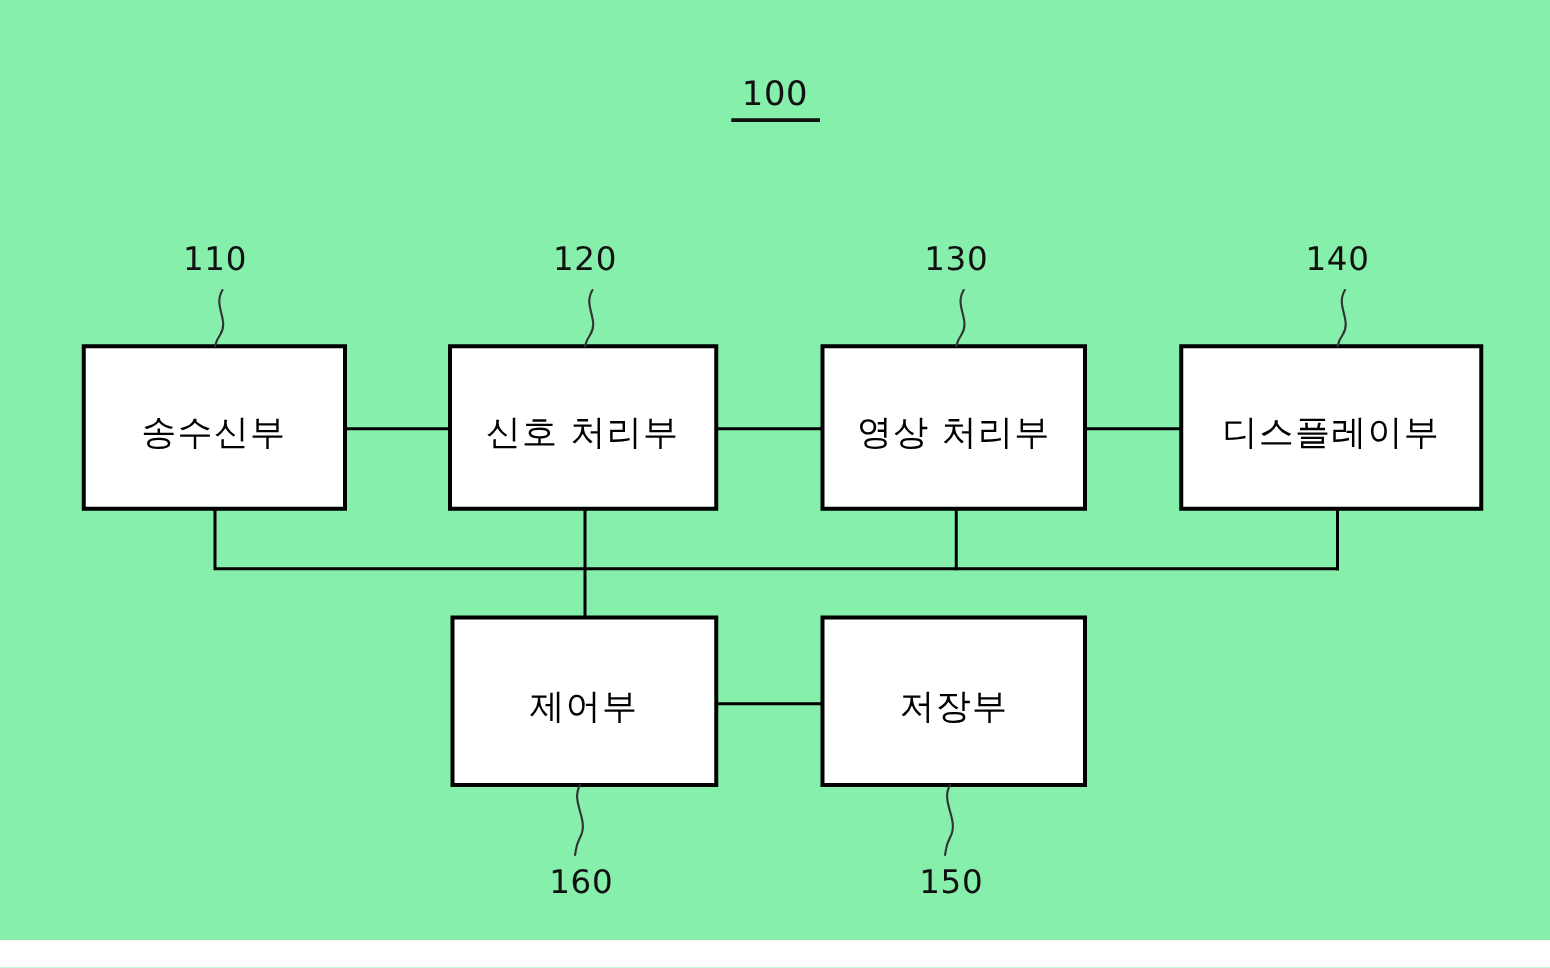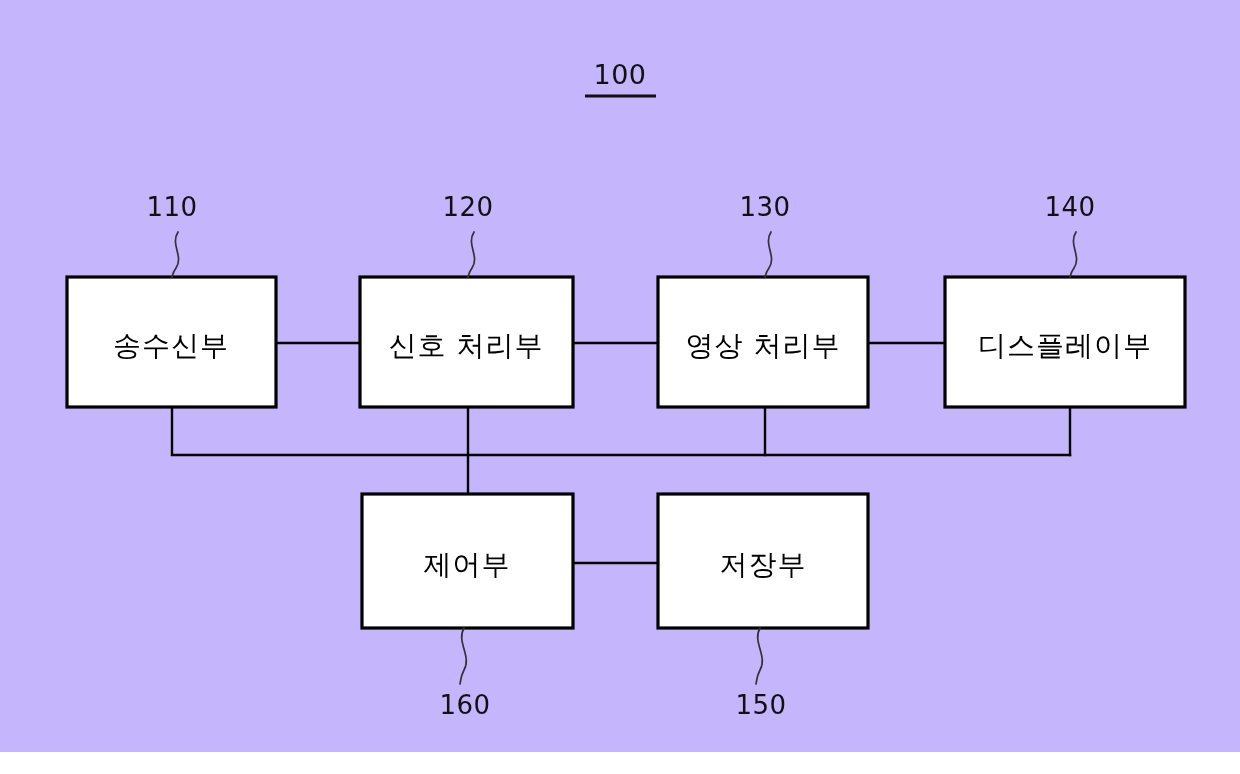--- a/index.html
+++ b/index.html
@@ -8,21 +8,21 @@
     padding: 0;
     background: #ffffff;
   }
   body {
     font-family: "DejaVu Sans", "Liberation Sans", sans-serif;
   }
   #canvas {
     position: relative;
     width: 1240px;
     height: 752px;
-    background: #c4b5fd;
+    background: #86efac;
     overflow: hidden;
   }
   #figure-svg {
     position: absolute;
     left: 0;
     top: 0;
     width: 1240px;
     height: 774px;
   }
   .fig-title {

